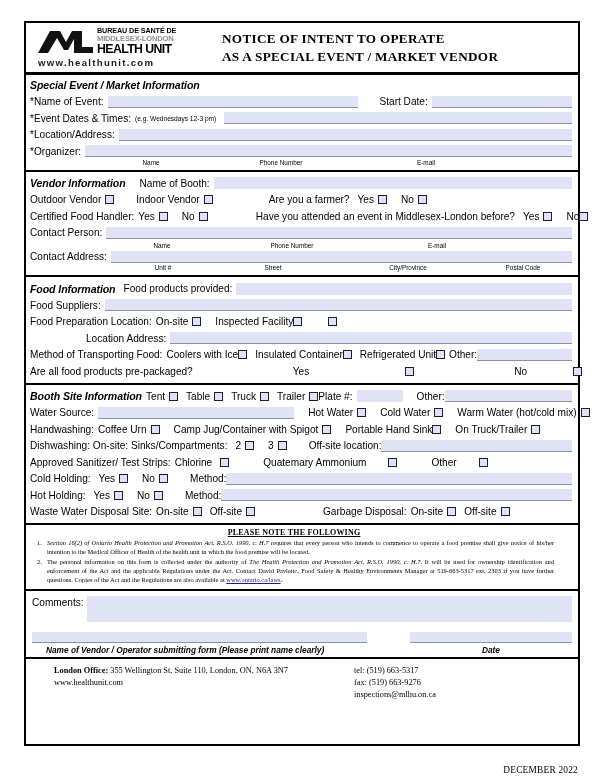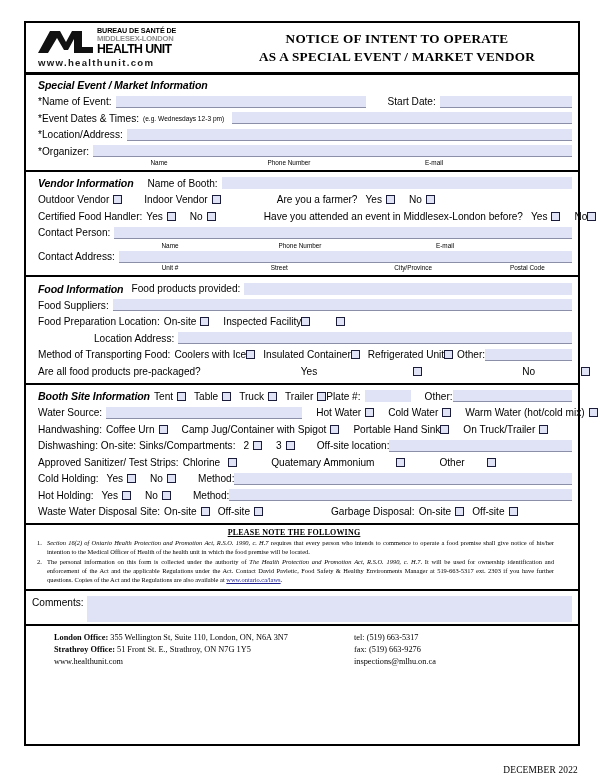--- a/index.html
+++ b/index.html
@@ -37,31 +37,31 @@
   .logo-mark { width: 56px; height: 26px; position: relative; }
   .logo-mark svg { display: block; }
   .logo-txt { margin-left: 3px; line-height: 1; }
   .logo-l1 { font-size: 7.2px; font-weight: bold; letter-spacing: -0.1px; }
   .logo-l2 { font-size: 7.6px; font-weight: bold; color: #8d8d8d; letter-spacing: -0.2px; margin-top: 0.5px;}
   .logo-l3 { font-size: 12.3px; font-weight: bold; letter-spacing: -0.6px; margin-top: 0.5px;}
   .logo-url {
     font-size: 9.6px; font-weight: bold; letter-spacing: 1.3px;
     margin-top: 2px; color: #1a1a1a;
   }
-  .title-wrap { flex: 1; text-align: center; }
+  .title-wrap { flex: 1; text-align: left; }
   .title-l {
     font-family: "Liberation Serif", serif;
     font-weight: bold; font-size: 13.2px;
     letter-spacing: 0.3px; line-height: 1.35;
   }
 
   
   .section {
     border-bottom: 2px solid #000;
-    padding: 4px 6px 4px 12px;
+    padding: 4px 6px 4px 4px;
   }
   .sec-title {
     font-weight: bold; font-style: italic;
     font-size: 10.6px;
     letter-spacing: -0.1px;
   }
 
   .row { display: flex; align-items: center; min-height: 15px; margin-bottom: 1.5px; }
   .lbl { font-size: 10.1px; white-space: nowrap; }
   .lbl.sm { font-size: 6.6px; }
@@ -514,26 +514,35 @@
         <div class="note-n">2.</div>
         <div class="note-b"><span>The personal information on this form is collected under the authority of </span><i>The Health Protection and Promotion Act, R.S.O. 1990, c. H.7</i><span>.  It will be used for ownership identification and enforcement of the Act and the applicable Regulations under the Act.  Contact David Pavletic, Food Safety &amp; Healthy Environments Manager at 519-663-5317 ext. 2303 if you have further questions. Copies of the Act and the Regulations are also available at </span><a class="lnk">www.ontario.ca/laws</a><span>.</span></div>
       </div>
     </div>
 
     <div class="comments">
       <div class="cmt-row">
         <span class="cmt-lbl">Comments:</span>
         <span class="cmt-box"></span>
       </div>
+      <div class="sign-row">
+        <div class="sign-name">
+          <div class="sign-fill"></div>
+          <div class="sign-cap">Name of Vendor / Operator submitting form (Please print name clearly)</div>
+        </div>
+        <div class="sign-date">
+          <div class="sign-fill"></div>
+          <div class="sign-cap ctr">Date</div>
+        </div>
+      </div>
     </div>
 
     <div class="footer">
       <div class="foot-l">
         <div><b>London Office:</b><span> 355 Wellington St, Suite 110, London, ON, N6A 3N7</span></div>
-        <div><b>Strathroy Office:</b><span> 51 Front St. E., Strathroy, ON N7G 1Y5</span></div>
         <div>www.healthunit.com</div>
       </div>
       <div class="foot-r">
         <div>tel: (519) 663-5317</div>
         <div>fax: (519) 663-9276</div>
         <div>inspections@mlhu.on.ca</div>
       </div>
     </div>
 
   </div>

